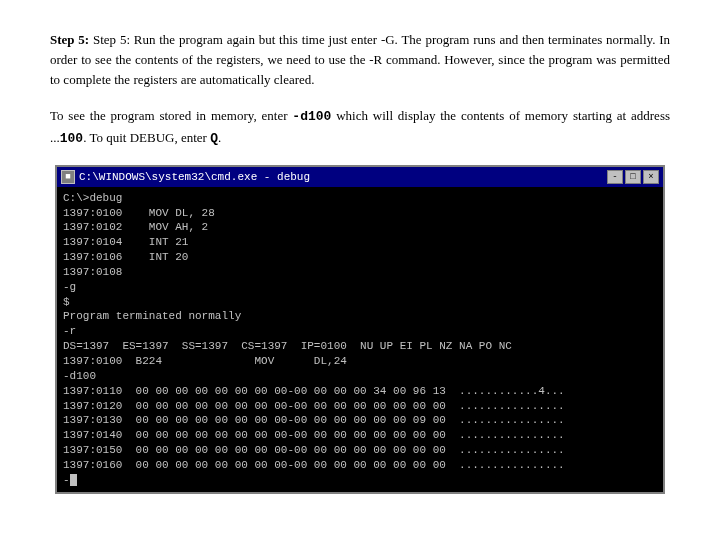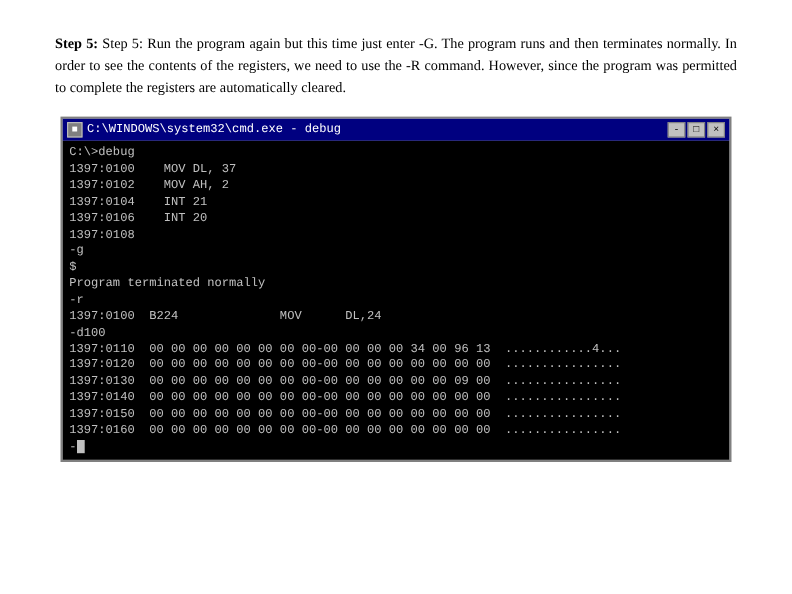--- a/index.html
+++ b/index.html
@@ -102,44 +102,48 @@
   </style>
 </head>
 <body>
 
 <div class="page">
   <p class="paragraph">
     <span class="bold">Step 5:</span>
     <span>Step 5:  Run the program again but this time just enter -G.  The program runs and then terminates normally.  In order to see the contents of the registers, we need to use the -R command.   However, since the program was permitted to complete the registers are automatically cleared.</span>
   </p>
 
+  <p class="paragraph">
+    To see the program stored in memory, enter <span class="code-inline">-d100</span> which will display the contents of memory starting at address ...<span class="code-inline">100</span>.  To quit DEBUG, enter <span class="code-inline">Q</span>.
+  </p>
 
   <div class="cmd-window">
     <div class="cmd-titlebar">
       <div class="cmd-titlebar-left">
         <div class="cmd-titlebar-icon">■</div>
         <span>C:\WINDOWS\system32\cmd.exe - debug</span>
       </div>
       <div class="cmd-titlebar-controls">
         <div class="cmd-ctrl-btn">-</div>
         <div class="cmd-ctrl-btn">□</div>
         <div class="cmd-ctrl-btn">×</div>
       </div>
     </div>
     <div class="cmd-body">
       <span class="cmd-line">C:\&gt;debug</span>
-      <span class="cmd-line">1397:0100    MOV DL, 37</span>
+      <span class="cmd-line">1397:0100    MOV DL, 28</span>
       <span class="cmd-line">1397:0102    MOV AH, 2</span>
       <span class="cmd-line">1397:0104    INT 21</span>
       <span class="cmd-line">1397:0106    INT 20</span>
       <span class="cmd-line">1397:0108</span>
       <span class="cmd-line">-g</span>
       <span class="cmd-line">$</span>
       <span class="cmd-line">Program terminated normally</span>
       <span class="cmd-line">-r</span>
+      <span class="cmd-line">DS=1397  ES=1397  SS=1397  CS=1397  IP=0100  NU UP EI PL NZ NA PO NC</span>
       <span class="cmd-line">1397:0100  B224              MOV      DL,24</span>
       <span class="cmd-line">-d100</span>
       <span class="cmd-line">1397:0110  00 00 00 00 00 00 00 00-00 00 00 00 34 00 96 13  ............4...</span>
       <span class="cmd-line">1397:0120  00 00 00 00 00 00 00 00-00 00 00 00 00 00 00 00  ................</span>
       <span class="cmd-line">1397:0130  00 00 00 00 00 00 00 00-00 00 00 00 00 00 09 00  ................</span>
       <span class="cmd-line">1397:0140  00 00 00 00 00 00 00 00-00 00 00 00 00 00 00 00  ................</span>
       <span class="cmd-line">1397:0150  00 00 00 00 00 00 00 00-00 00 00 00 00 00 00 00  ................</span>
       <span class="cmd-line">1397:0160  00 00 00 00 00 00 00 00-00 00 00 00 00 00 00 00  ................</span>
       <span class="cmd-line">-<span class="cmd-cursor"></span></span>
     </div>

